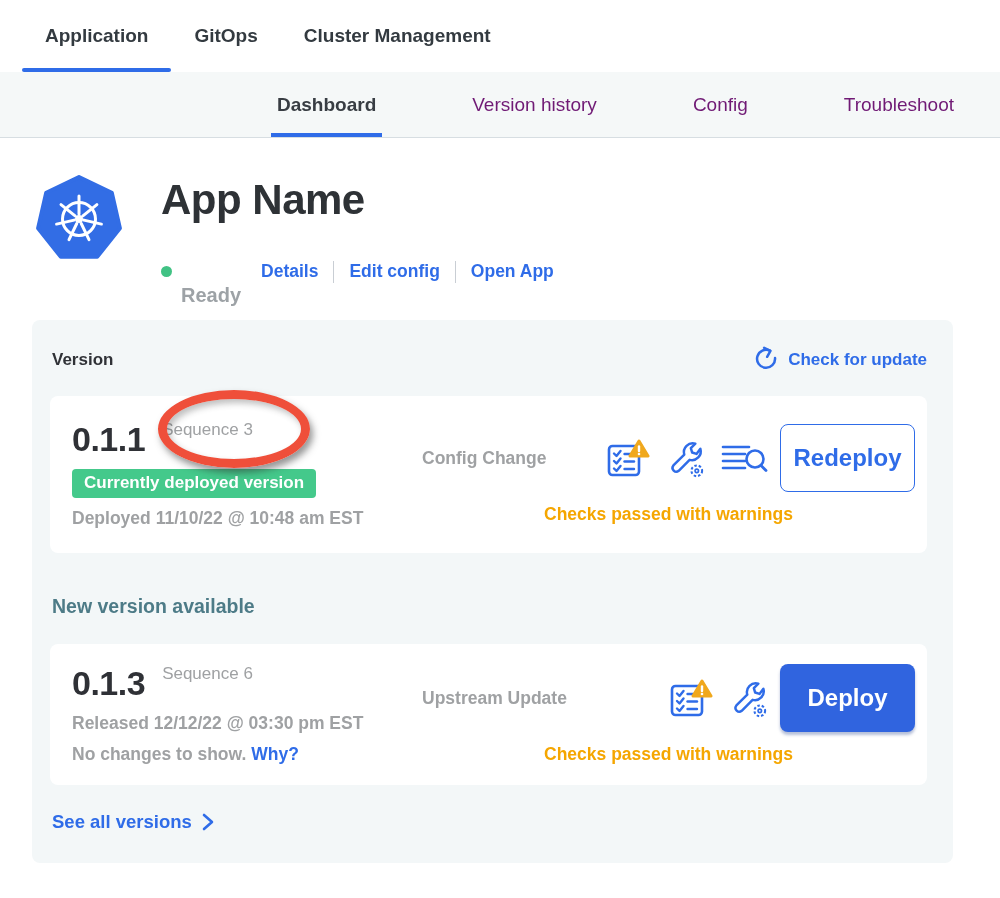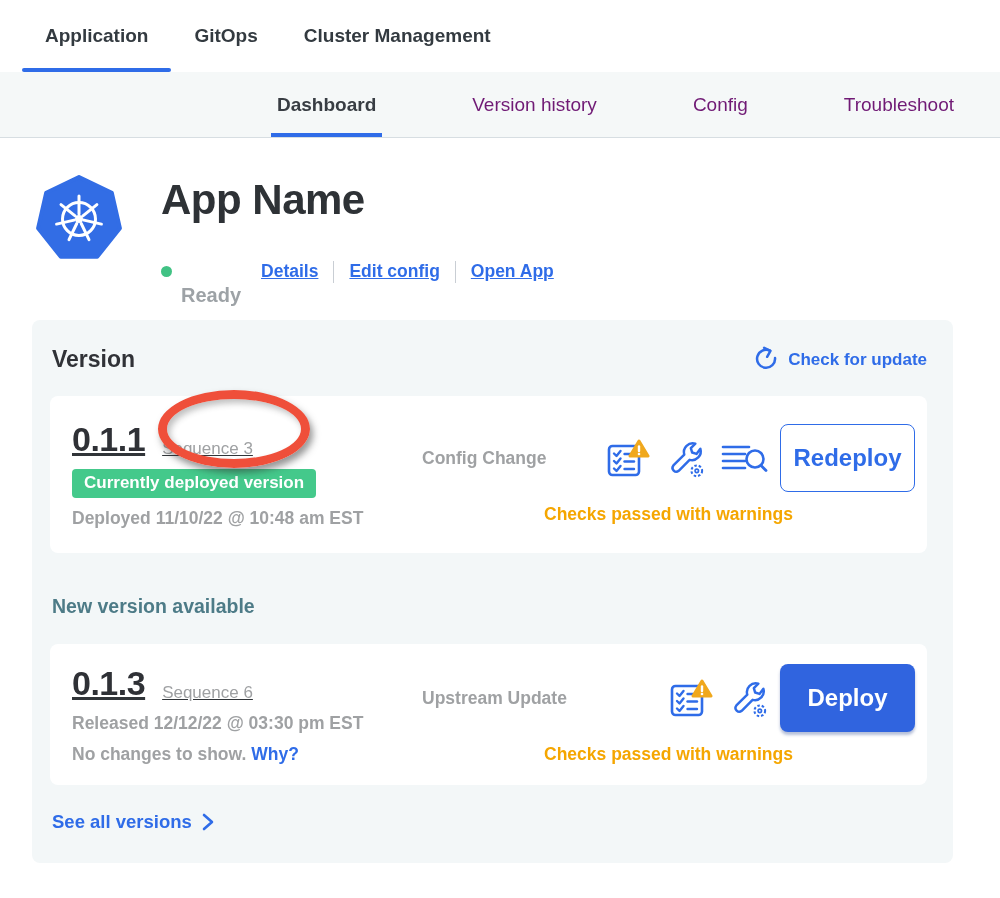--- a/index.html
+++ b/index.html
@@ -44,41 +44,41 @@
   .app-header { display:flex; margin:37px 0 0 35px; }
   .app-logo { width:88px; height:88px; flex:0 0 auto; }
   .app-head-right { margin-left:38px; padding-top:2px; }
   .app-title {
     font-size:42px; font-weight:800; color:#2e3236;
     letter-spacing:-0.5px; line-height:1.1;
   }
   .status-row { display:flex; align-items:center; margin-top:13px; }
   .status-dot { width:11px; height:11px; border-radius:50%; background:#41c284; margin-right:9px; }
   .status-text { font-size:20px; font-weight:700; color:#9da2a6; margin-right:20px;margin-top:48px; }
-  .hlink { font-size:17.5px; font-weight:700; color:#2f6ce8; cursor:pointer;text-decoration:underline; }
+  .hlink { font-size:17.5px; font-weight:700; color:#2f6ce8; cursor:pointer; }
   .vdivider { width:1px; height:22px; background:#c9ced4; margin:0 15px; }
   
   .version-card {
     position:absolute; left:32px; top:320px; width:921px; height:543px;
     background:#f3f7f8; border-radius:8px; padding:0 26px 0 18px;
   }
   .card-head { display:flex; align-items:center; margin-top:26px; padding-left:2px; }
-  .card-title { font-size:23px; font-weight:800; color:#303237; }
+  .card-title { font-size:17px; font-weight:800; color:#303237; }
   .card-links { margin-left:auto; display:flex; align-items:center; gap:42px; }
   .icon-link { display:flex; align-items:center; gap:9px; cursor:pointer;
                font-size:17px; font-weight:700; color:#2f6ce8; }
   
   .vbox {
     position:relative; background:#fff; border-radius:8px;
     display:flex; align-items:center;
   }
   .vbox1 { margin-top:23px; padding:24px 12px 24px 22px; }
   .vbox2 { margin-top:26px; padding:20px 12px 20px 22px; }
   .vleft { width:350px; flex:0 0 auto; }
-  .version-row { display:flex; align-items:flex-end;text-decoration:underline; }
+  .version-row { display:flex; align-items:flex-start; }
   .vnum { font-size:34px; font-weight:800; color:#2f3136; letter-spacing:-0.5px; }
   .vseq { margin-left:17px; font-size:17px; font-weight:500; color:#9fa1a3; }
   .badge {
     display:inline-block; margin-top:10px; background:#44c98b; color:#fff;
     font-weight:700; font-size:17px; padding:4px 12px 5px; border-radius:4px;
   }
   .meta { margin-top:10px; color:#9fa1a3; font-weight:600; font-size:17.5px; }
   .why-link { color:#2f6ce8; font-weight:700; cursor:pointer; }
   .rightwrap { flex:1; display:flex; flex-direction:column; justify-content:center; }
   .action-row { display:flex; align-items:center; }

